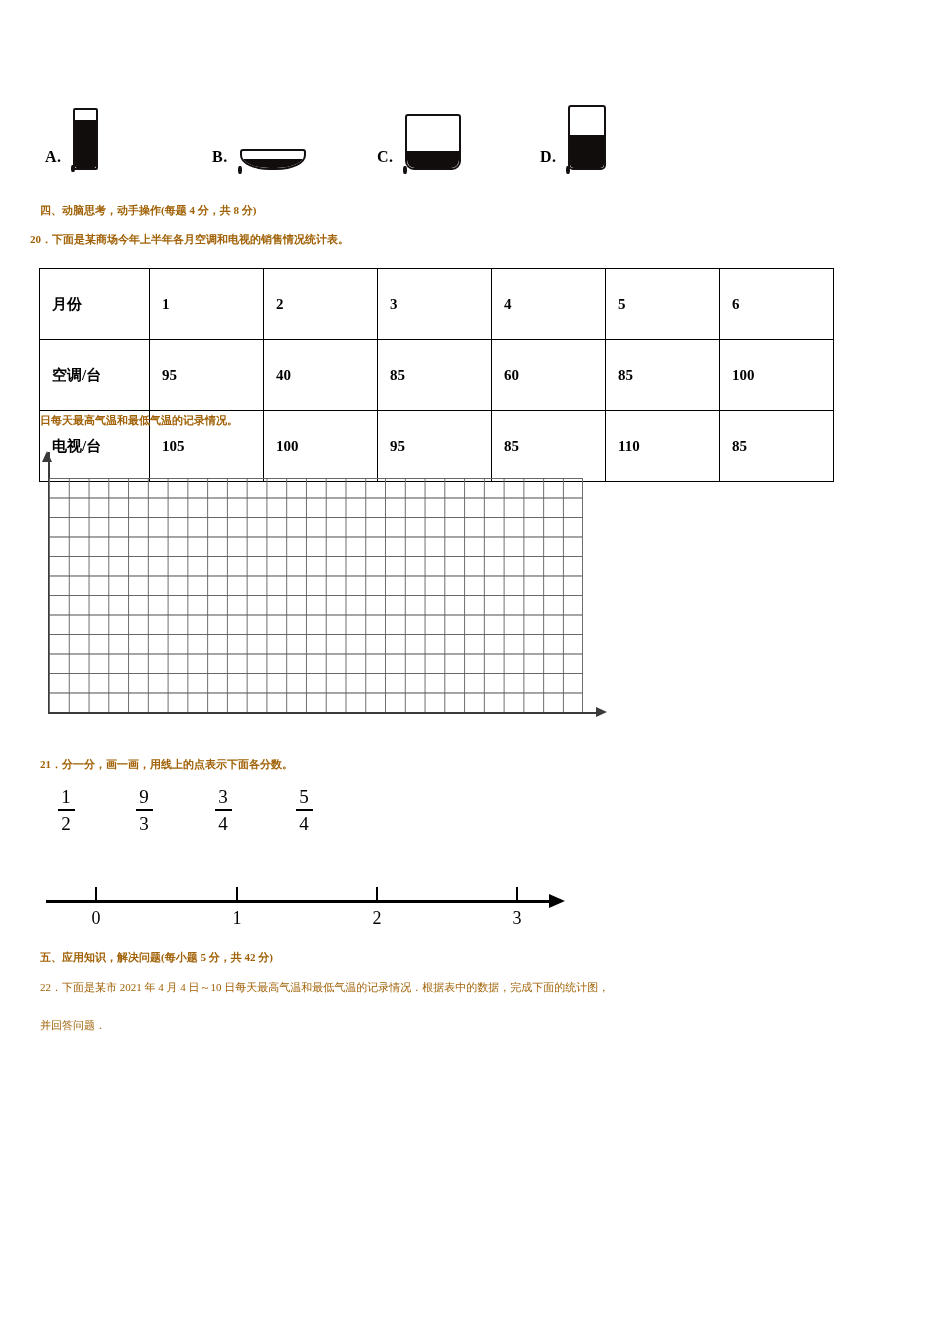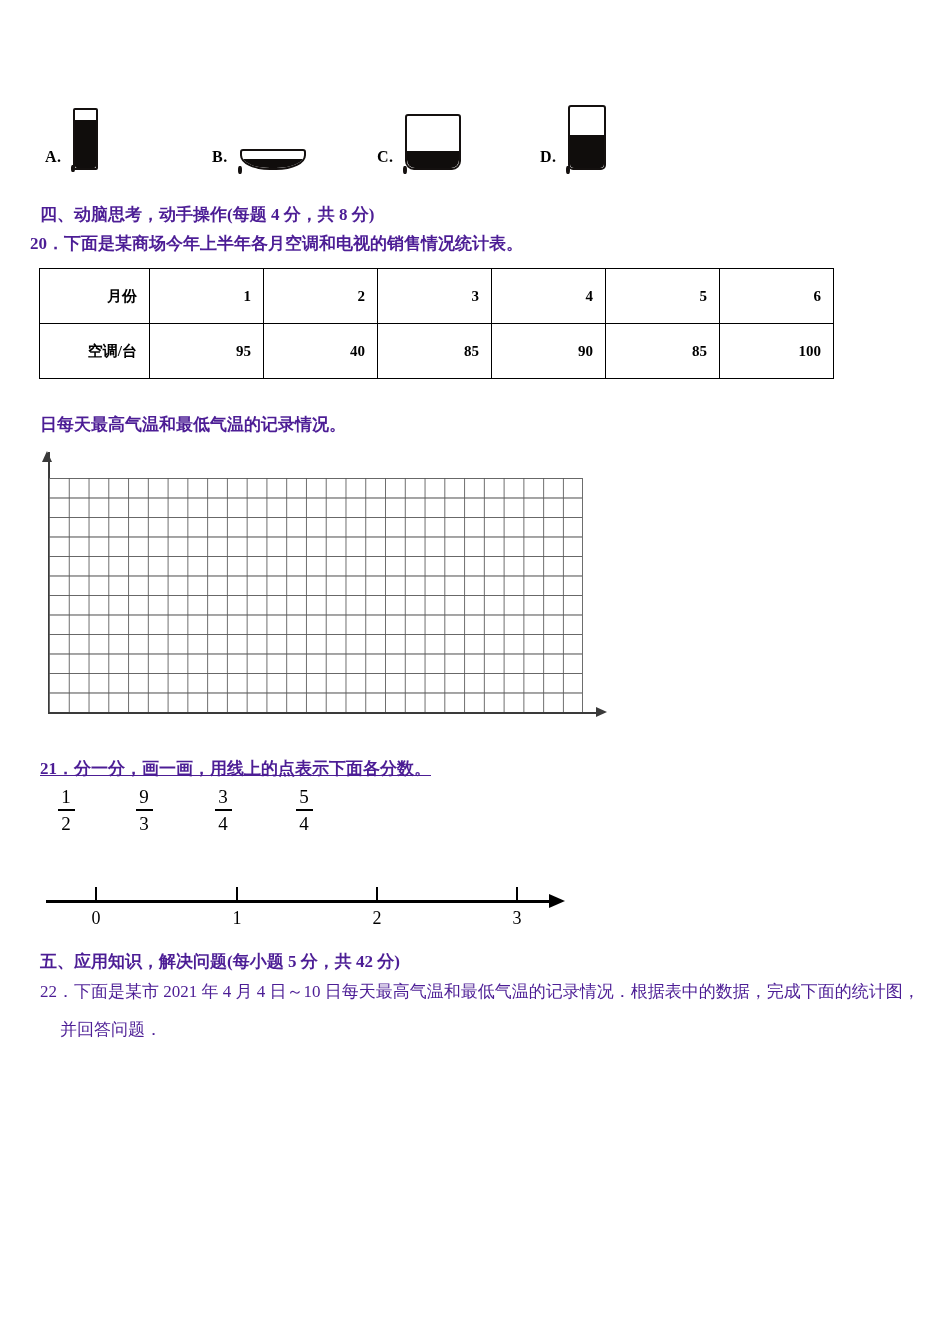--- a/index.html
+++ b/index.html
@@ -92,54 +92,54 @@
   
   #vessel-d { left: 28px; }
   #vessel-d .v-body { width: 38px; height: 65px; border-radius: 3px 3px 5px 5px; }
   #vessel-d .v-liquid { height: 33px; border-radius: 0 0 4px 4px; }
   #vessel-d .v-rim { top: -4px; height: 8px; border-radius: 45% / 65%; }
 
   
   .para {
     position: absolute;
     font-family: "Liberation Serif", "DejaVu Serif", serif;
-    font-size: 17px;
+    font-size: 11px;
     font-weight: bold;
-    color: #4c1d95;
+    color: #a16207;
     white-space: nowrap;
     line-height: 1.45;
   }
   .para.normal { font-weight: normal; }
 
   #section-four   { left: 40px; top: 203px; }
   #question-20    { left: 30px; top: 232px; }
   #chart-instruct { left: 40px; top: 413px; }
-  #question-21    { left: 40px; top: 757px; text-decoration: underline; }
+  #question-21    { left: 40px; top: 757px; }
   #section-five   { left: 40px; top: 950px; }
   #question-22    { left: 40px; top: 980px; }
-  #question-22b   { left: 40px; top: 1018px; margin-left: 20px; }
+  #question-22b   { left: 40px; top: 1018px; }
 
   
   #stats-table {
     position: absolute;
     left: 39px;
     top: 268px;
     width: 794px;
     border-collapse: collapse;
     table-layout: fixed;
   }
   #stats-table td {
     border: 1px solid #000000;
     height: 46px;
-    padding: 4px 12px;
+    padding: 12px 12px;
     font-family: "Liberation Serif", "DejaVu Serif", serif;
     font-size: 15px;
     font-weight: bold;
     vertical-align: middle;
-    text-align: right;
+    text-align: left;
   }
   #stats-table col.c0 { width: 110px; }
   #stats-table col.cx { width: 114px; }
 
   
   #grid-chart {
     position: absolute;
     left: 44px;
     top: 452px;
     width: 570px;
@@ -348,23 +348,32 @@
       <td>3</td>
       <td>4</td>
       <td>5</td>
       <td>6</td>
     </tr>
     <tr>
       <td>空调/台</td>
       <td>95</td>
       <td>40</td>
       <td>85</td>
-      <td>90</td>
+      <td>60</td>
       <td>85</td>
       <td>100</td>
+    </tr>
+    <tr>
+      <td>电视/台</td>
+      <td>105</td>
+      <td>100</td>
+      <td>95</td>
+      <td>85</td>
+      <td>110</td>
+      <td>85</td>
     </tr>
   </tbody>
 </table>
 
 <div class="para" id="chart-instruct">日每天最高气温和最低气温的记录情况。</div>
 
 <div id="grid-chart">
   <div id="grid-arrow-up"></div>
   <div id="grid-axis-y"></div>
   <div id="grid-cells"></div>

